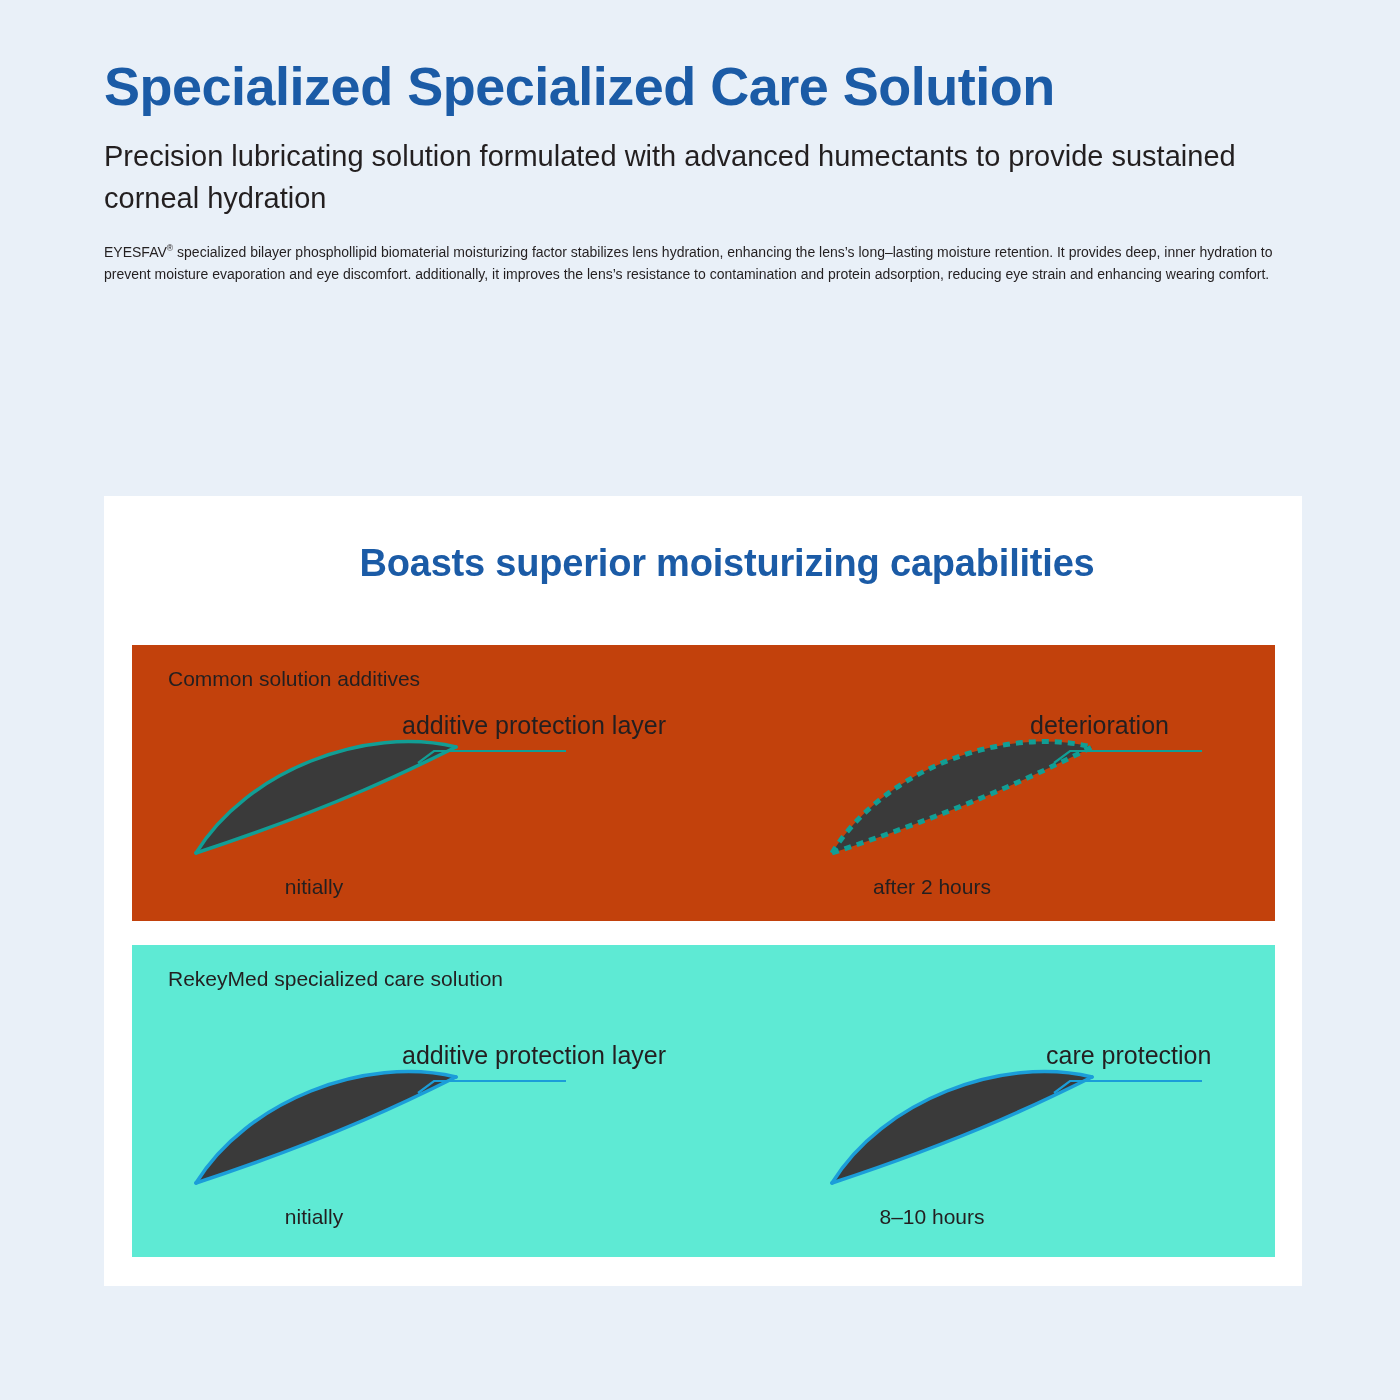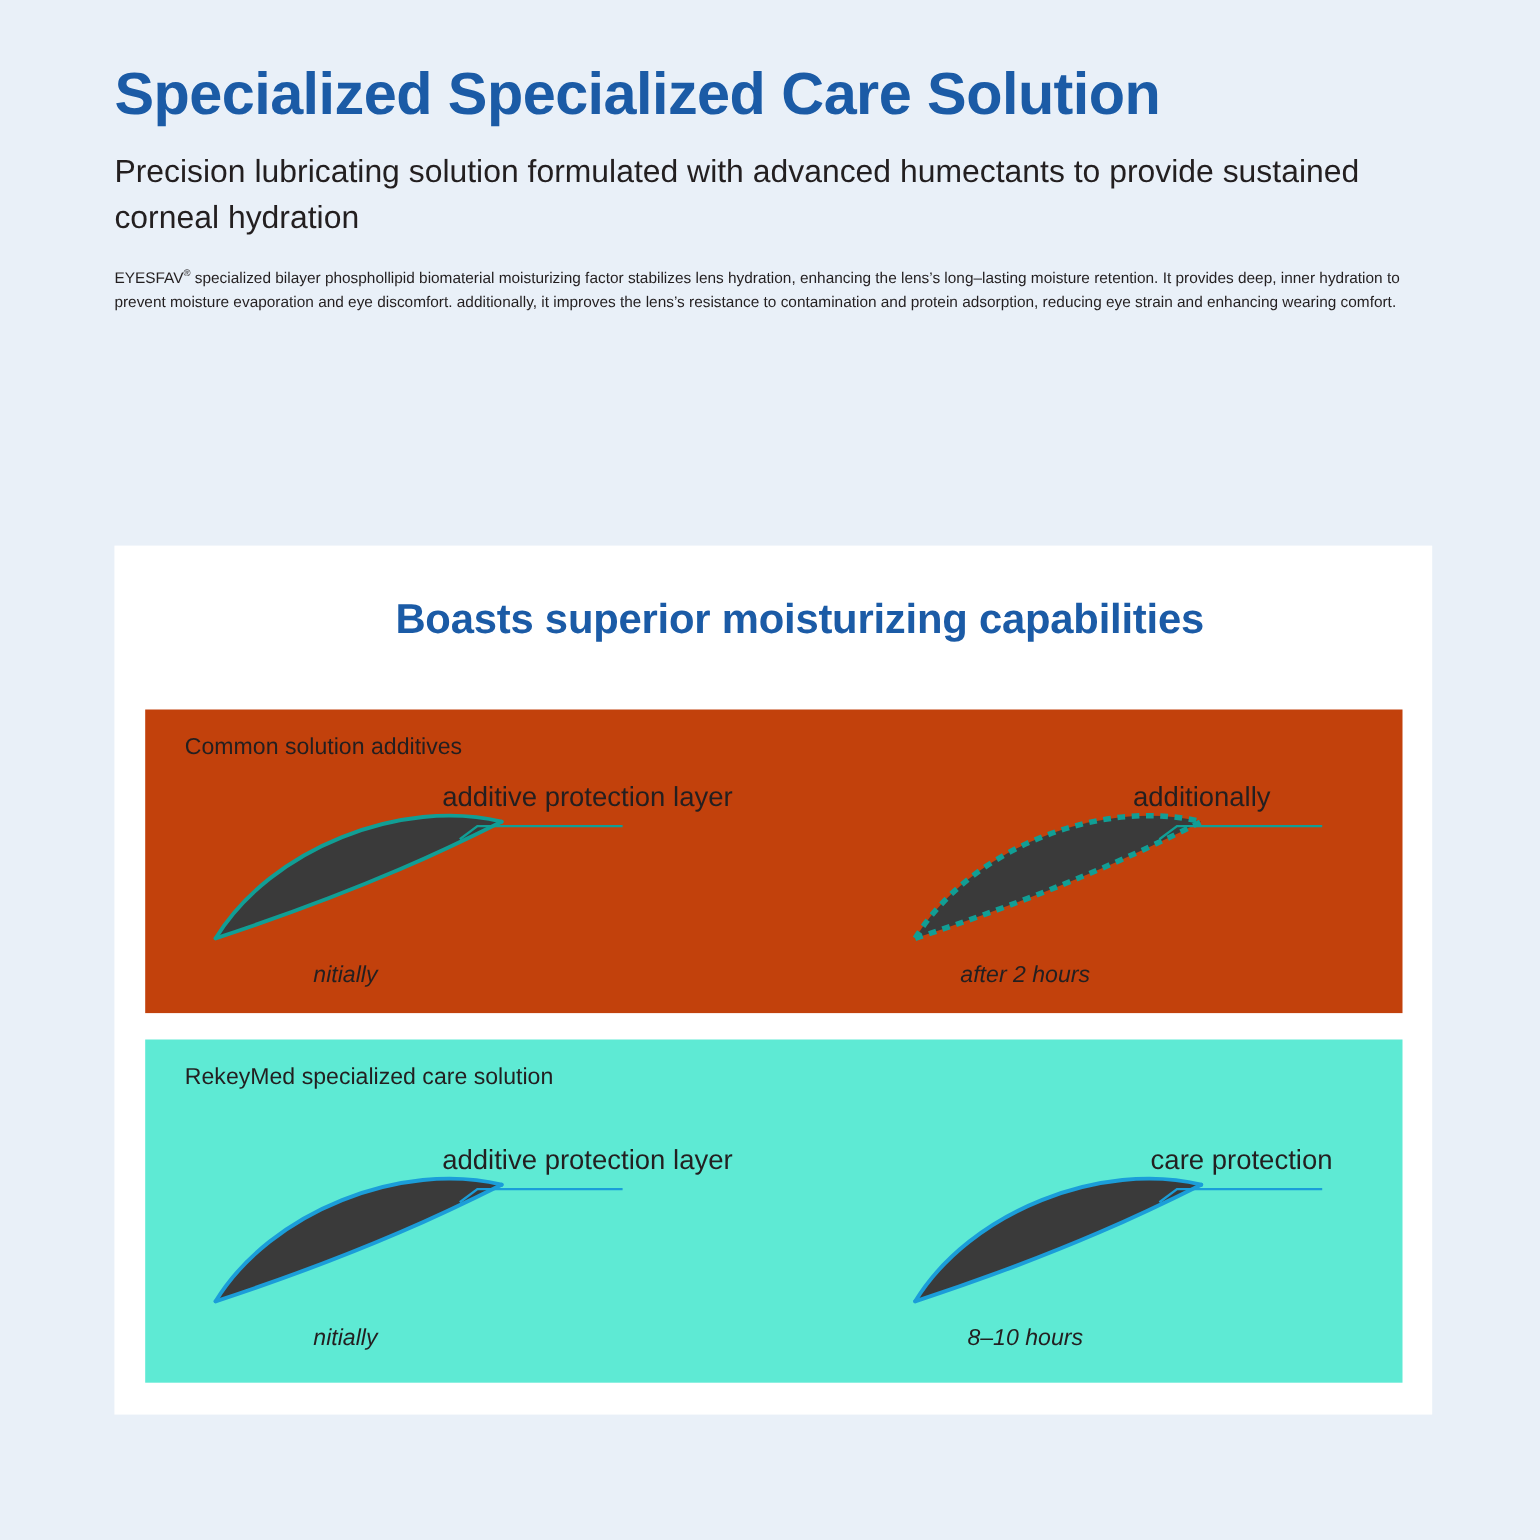--- a/index.html
+++ b/index.html
@@ -136,21 +136,20 @@
   .callout-left  { left: 216px; }
   .callout-right { left: 208px; }
 
   .caption {
     position: absolute;
     top: 164px;
     width: 340px;
     text-align: center;
     font-size: 21px;
     color: #231f20;
-    font-style: italic;
   }
   .caption-left  { left: -42px; }
   .caption-right { left: -60px; }
 </style>
 </head>
 <body>
 
 <div class="page">
 
   <div class="header">
@@ -177,21 +176,21 @@
         <div class="caption caption-left">nitially</div>
       </div>
 
       <div class="figure figure-right">
         <svg viewBox="0 0 520 160">
           <path d="M 10 142 C 60 60, 180 14, 270 36 C 230 56, 150 96, 10 142 Z" fill="#3a3a3a" stroke="none"></path>
           <path d="M 10 142 C 60 60, 180 14, 270 36" fill="none" stroke="#119e95" stroke-width="5" stroke-linecap="butt" stroke-dasharray="7 6"></path>
           <path d="M 10 142 C 150 96, 230 56, 270 36" fill="none" stroke="#119e95" stroke-width="5" stroke-linecap="butt" stroke-dasharray="7 6"></path>
           <polyline points="232,52 248,40 380,40" fill="none" stroke="#119e95" stroke-width="2.2"></polyline>
         </svg>
-        <div class="callout callout-right">additionally</div>
+        <div class="callout callout-right">deterioration</div>
         <div class="caption caption-right">after 2 hours</div>
       </div>
     </div>
 
     <div class="panel panel-bottom">
       <div class="panel-label">RekeyMed specialized care solution</div>
 
       <div class="figure figure-left" style="top:96px;">
         <svg viewBox="0 0 520 160">
           <path d="M 10 142 C 60 60, 180 14, 270 36 C 230 56, 150 96, 10 142 Z" fill="#3a3a3a" stroke="none"></path>

